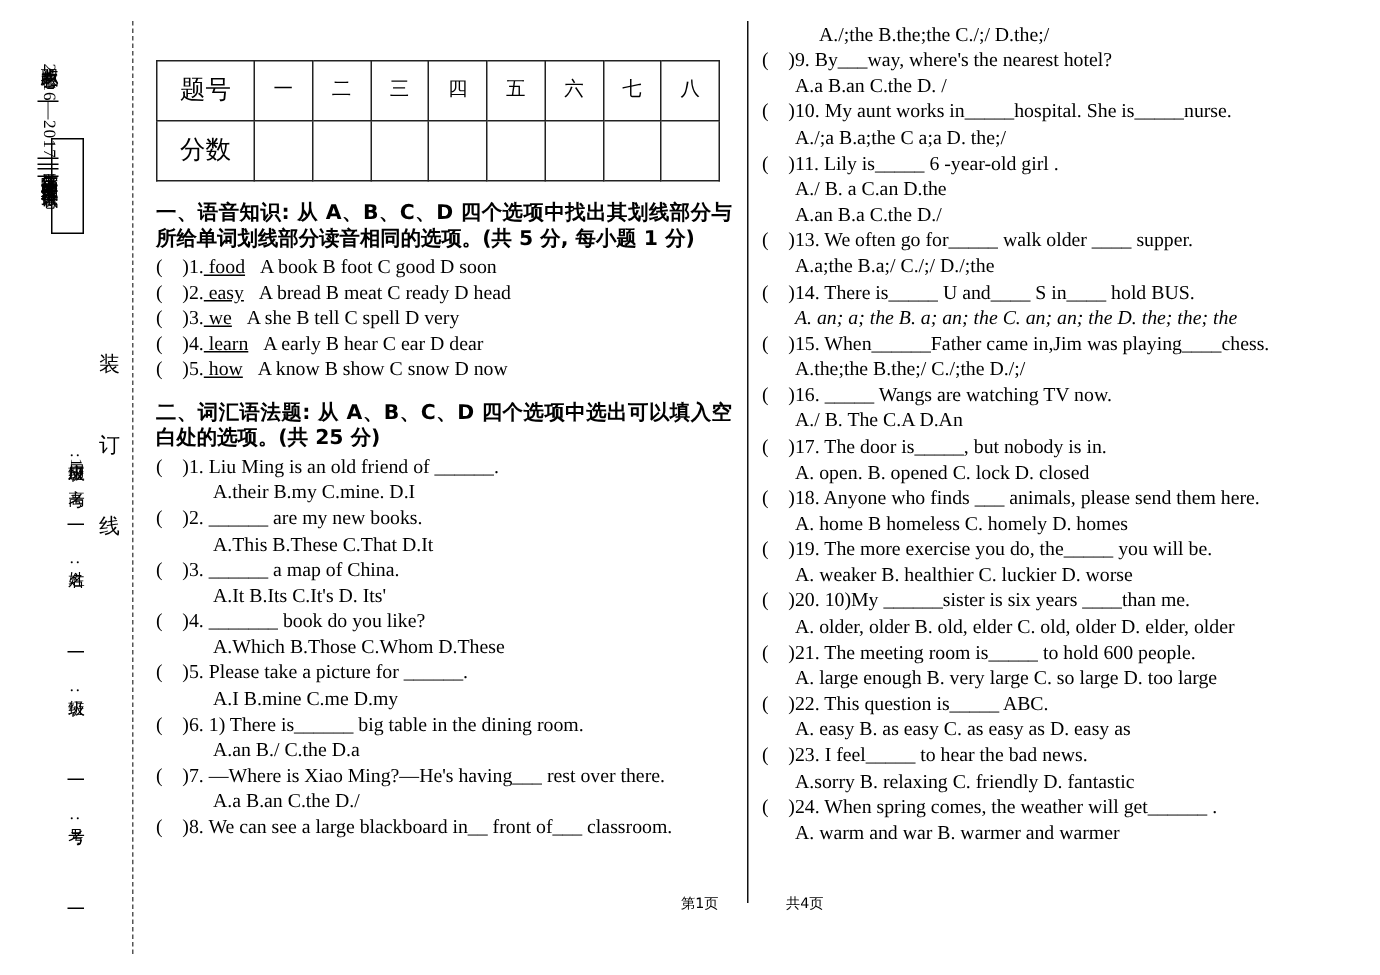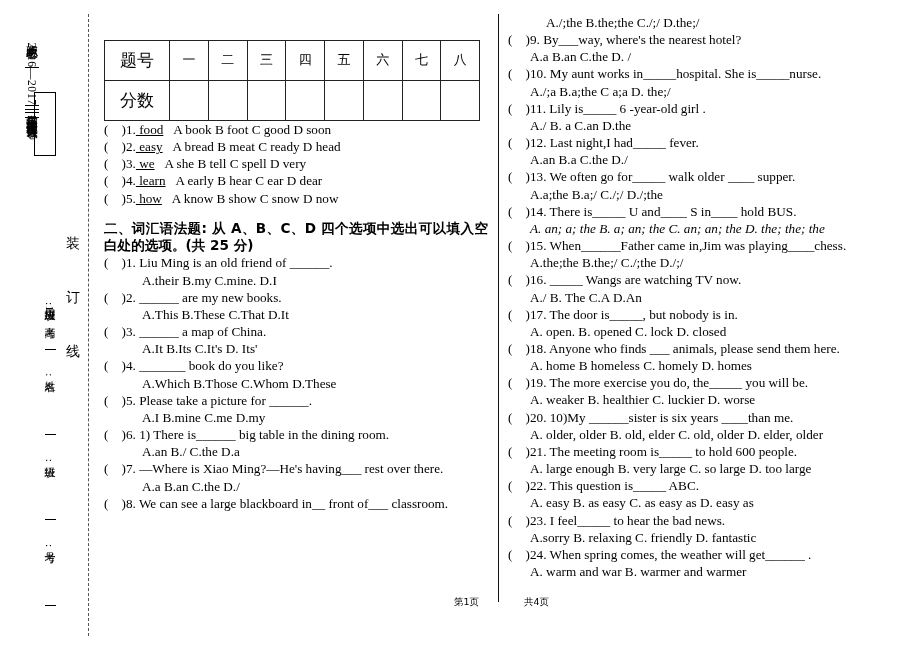--- a/index.html
+++ b/index.html
@@ -235,20 +235,21 @@
             <td></td>
             <td></td>
             <td></td>
             <td></td>
             <td></td>
             <td></td>
           </tr>
         </tbody>
       </table>
 
+      <div class="sec-head">一、语音知识: 从 A、B、C、D 四个选项中找出其划线部分与所给单词划线部分读音相同的选项。(共 5 分, 每小题 1 分)</div>
       <div id="sec1List">
           <div class="q"><span class="paren">(&nbsp;&nbsp;&nbsp;&nbsp;)</span><span>1.</span><span class="u"> food</span><span>&nbsp;&nbsp;&nbsp;A book   B foot   C good   D soon</span></div>
           <div class="q"><span class="paren">(&nbsp;&nbsp;&nbsp;&nbsp;)</span><span>2.</span><span class="u"> easy</span><span>&nbsp;&nbsp;&nbsp;A bread   B meat   C ready   D head</span></div>
           <div class="q"><span class="paren">(&nbsp;&nbsp;&nbsp;&nbsp;)</span><span>3.</span><span class="u"> we</span><span>&nbsp;&nbsp;&nbsp;A she   B tell    C spell    D very</span></div>
           <div class="q"><span class="paren">(&nbsp;&nbsp;&nbsp;&nbsp;)</span><span>4.</span><span class="u"> learn</span><span>&nbsp;&nbsp;&nbsp;A early   B hear   C ear   D dear</span></div>
           <div class="q"><span class="paren">(&nbsp;&nbsp;&nbsp;&nbsp;)</span><span>5.</span><span class="u"> how</span><span>&nbsp;&nbsp;&nbsp;A know   B show   C snow   D now</span></div>
         </div>
 
       <div class="sec-head">二、词汇语法题: 从 A、B、C、D 四个选项中选出可以填入空白处的选项。(共 25 分)</div>
       <div id="sec2List">
@@ -272,21 +273,20 @@
 
     <div class="col col-right">
       <div class="opts ind3">A./;the        B.the;the          C./;/         D.the;/</div>
       <div id="rightList">
           <div class="q"><span class="paren">(&nbsp;&nbsp;&nbsp;&nbsp;)</span><span>9. </span><span>By___way, where's the nearest hotel?</span></div>
           <div class="opts ind2">A.a      B.an      C.the      D. /</div>
           <div class="q justified"><span class="paren">(&nbsp;&nbsp;&nbsp;&nbsp;)</span><span>10. </span><span>My aunt works in_____hospital. She is_____nurse.</span></div>
           <div class="opts ind2" style="white-space: normal;">A./;a                B.a;the        C a;a     D. the;/</div>
           <div class="q"><span class="paren">(&nbsp;&nbsp;&nbsp;&nbsp;)</span><span>11. </span><span>Lily is_____ 6 -year-old girl .</span></div>
           <div class="opts ind2">A./     B.  a       C.an      D.the</div>
-          <div class="q"><span class="paren">(&nbsp;&nbsp;&nbsp;&nbsp;)</span><span>12. </span><span>Last night,I had_____ fever.</span></div>
           <div class="opts ind2">A.an            B.a          C.the        D./</div>
           <div class="q"><span class="paren">(&nbsp;&nbsp;&nbsp;&nbsp;)</span><span>13. </span><span>We often go for_____ walk older ____ supper.</span></div>
           <div class="opts ind2">A.a;the     B.a;/      C./;/        D./;the</div>
           <div class="q"><span class="paren">(&nbsp;&nbsp;&nbsp;&nbsp;)</span><span>14. </span><span>There is_____ U and____ S in____ hold BUS.</span></div>
           <div class="opts ind2" style="white-space: normal; font-style: italic;">A. an; a; the B. a; an; the  C. an; an; the     D. the; the; the</div>
           <div class="q justified"><span class="paren">(&nbsp;&nbsp;&nbsp;&nbsp;)</span><span>15. </span><span>When______Father came in,Jim was playing____chess.</span></div>
           <div class="opts ind2">A.the;the   B.the;/   C./;the     D./;/</div>
           <div class="q"><span class="paren">(&nbsp;&nbsp;&nbsp;&nbsp;)</span><span>16. </span><span>_____ Wangs are watching TV now.</span></div>
           <div class="opts ind2">A./            B. The          C.A         D.An</div>
           <div class="q"><span class="paren">(&nbsp;&nbsp;&nbsp;&nbsp;)</span><span>17. </span><span>The door is_____, but nobody is in.</span></div>

